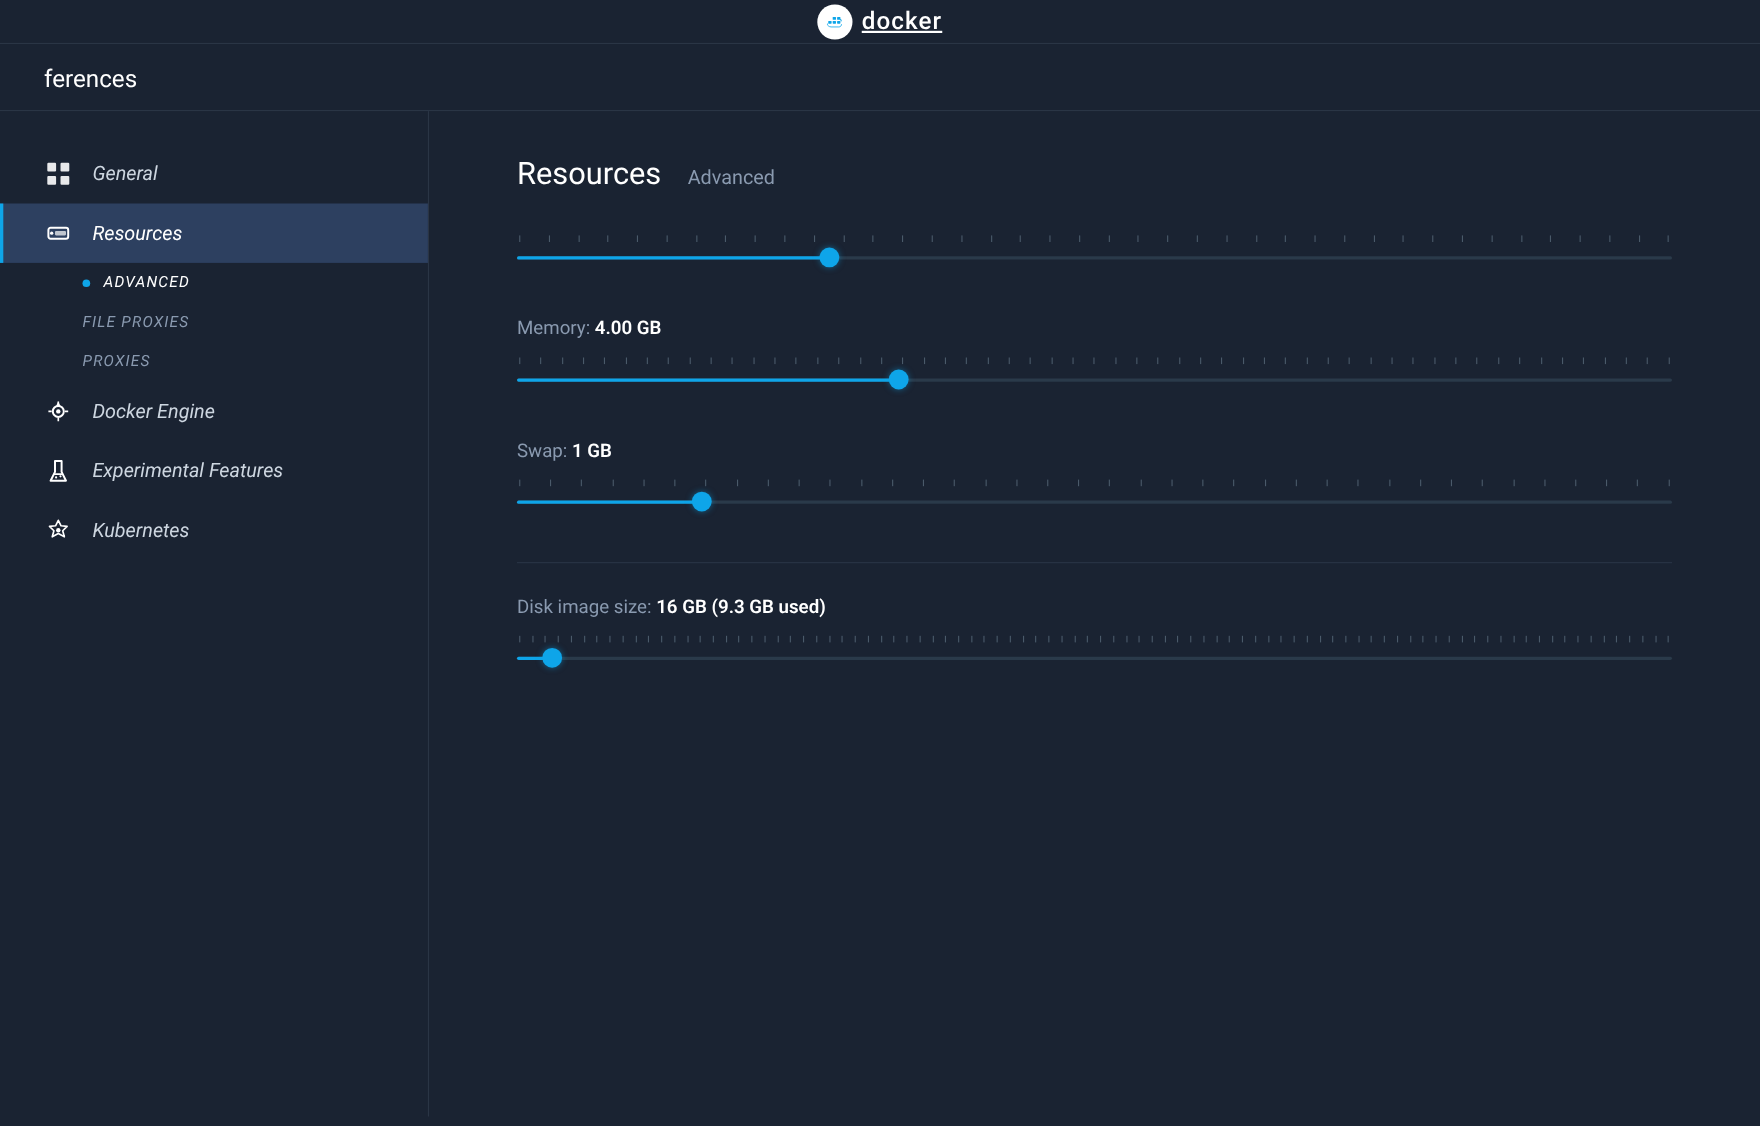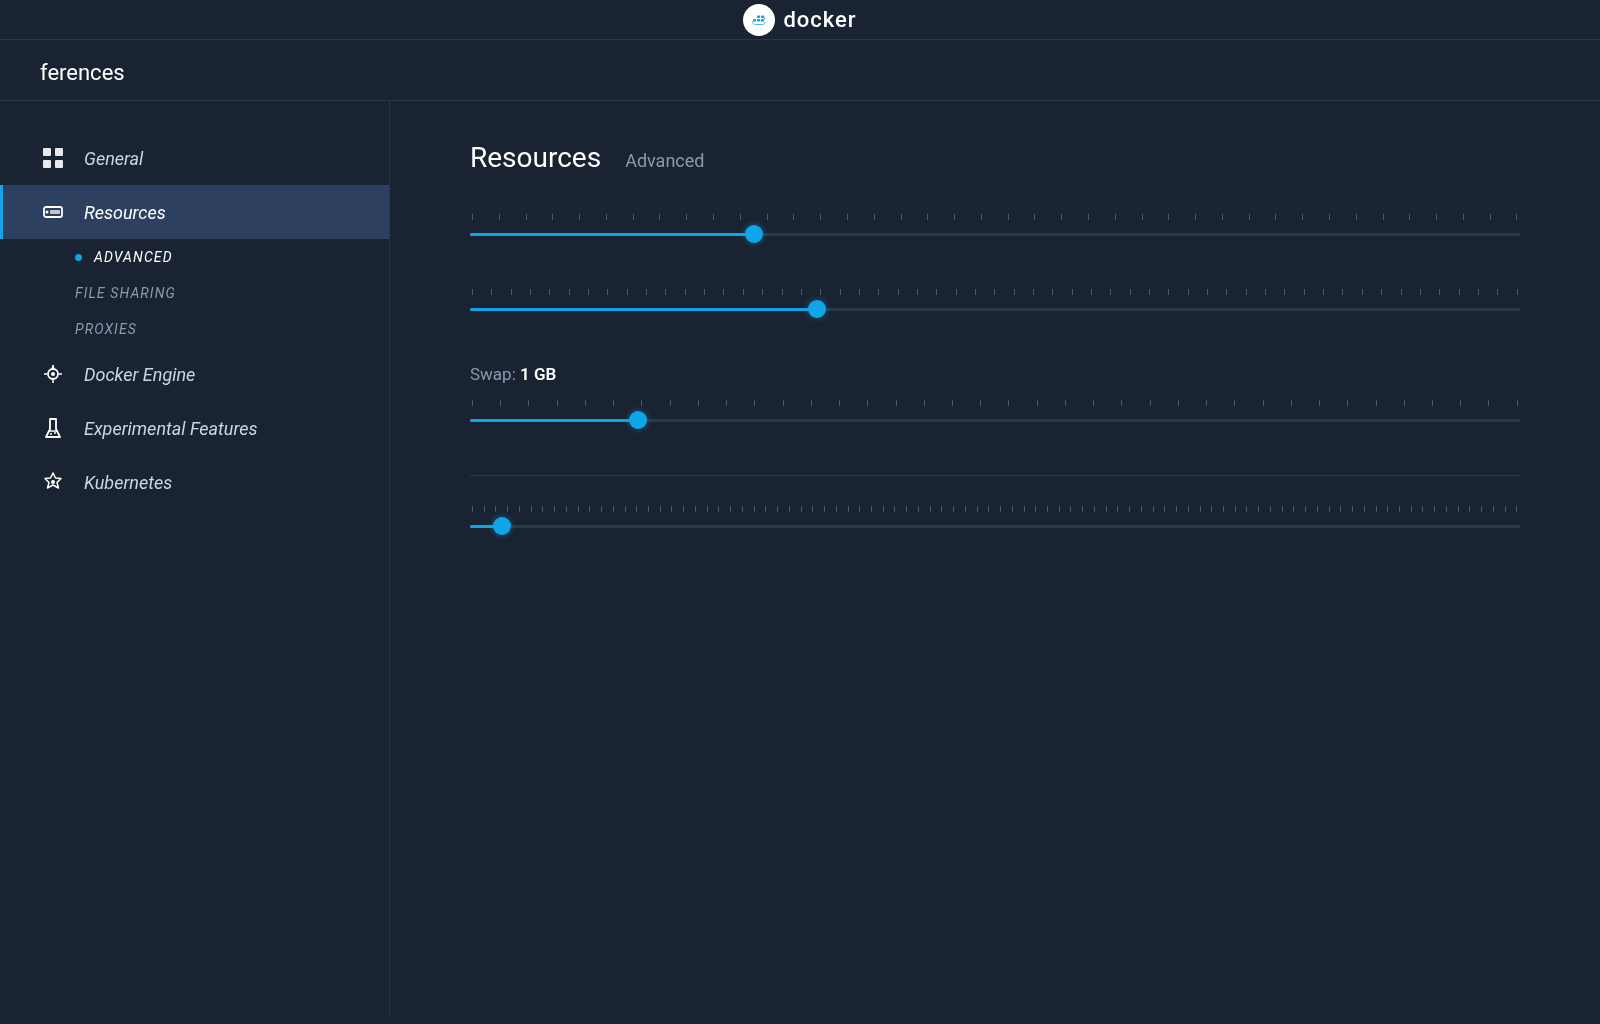--- a/index.html
+++ b/index.html
@@ -20,20 +20,21 @@
       height: 40px;
       display: flex;
       align-items: center;
       justify-content: center;
     }
 
     .docker-logo {
       display: flex;
       align-items: center;
       gap: 8px;
+      text-decoration: underline;
     }
 
     .docker-logo-icon {
       width: 32px;
       height: 32px;
       background: white;
       border-radius: 50%;
       display: flex;
       align-items: center;
       justify-content: center;
@@ -288,21 +289,21 @@
       </div>
       <span>Resources</span>
     </div>
 
     <div class="sidebar-sub-items">
       <div class="sidebar-sub-item active">
         <div class="sub-dot"></div>
         <span>ADVANCED</span>
       </div>
       <div class="sidebar-sub-item">
-        <span>FILE SHARING</span>
+        <span>FILE PROXIES</span>
       </div>
       <div class="sidebar-sub-item">
         <span>PROXIES</span>
       </div>
     </div>
 
     <div class="sidebar-item">
       <div class="sidebar-icon">
         <svg width="22" height="22" viewBox="0 0 22 22" fill="white">
           <path d="M11 2L13 6H9L11 2Z" fill="white"></path>
@@ -392,20 +393,23 @@
         <div class="slider-wrapper">
           <div class="slider-track">
             <div class="slider-fill" style="width: 27%"></div>
             <div class="slider-thumb" style="left: 27%"></div>
           </div>
         </div>
       </div>
     </div>
 
     <div class="resource-section">
+      <div class="resource-label">
+        Memory: <strong>4.00 GB</strong>
+      </div>
       <div class="slider-container">
         <div class="slider-ticks" id="memory-ticks">
             <div class="slider-tick"></div>
             <div class="slider-tick"></div>
             <div class="slider-tick"></div>
             <div class="slider-tick"></div>
             <div class="slider-tick"></div>
             <div class="slider-tick"></div>
             <div class="slider-tick"></div>
             <div class="slider-tick"></div>
@@ -516,20 +520,23 @@
             <div class="slider-fill" style="width: 16%"></div>
             <div class="slider-thumb" style="left: 16%"></div>
           </div>
         </div>
       </div>
     </div>
 
     <hr class="section-divider">
 
     <div class="disk-section resource-section">
+      <div class="resource-label">
+        Disk image size: <strong>16 GB (9.3 GB used)</strong>
+      </div>
       <div class="slider-container">
         <div class="slider-ticks" id="disk-ticks">
             <div class="slider-tick"></div>
             <div class="slider-tick"></div>
             <div class="slider-tick"></div>
             <div class="slider-tick"></div>
             <div class="slider-tick"></div>
             <div class="slider-tick"></div>
             <div class="slider-tick"></div>
             <div class="slider-tick"></div>

